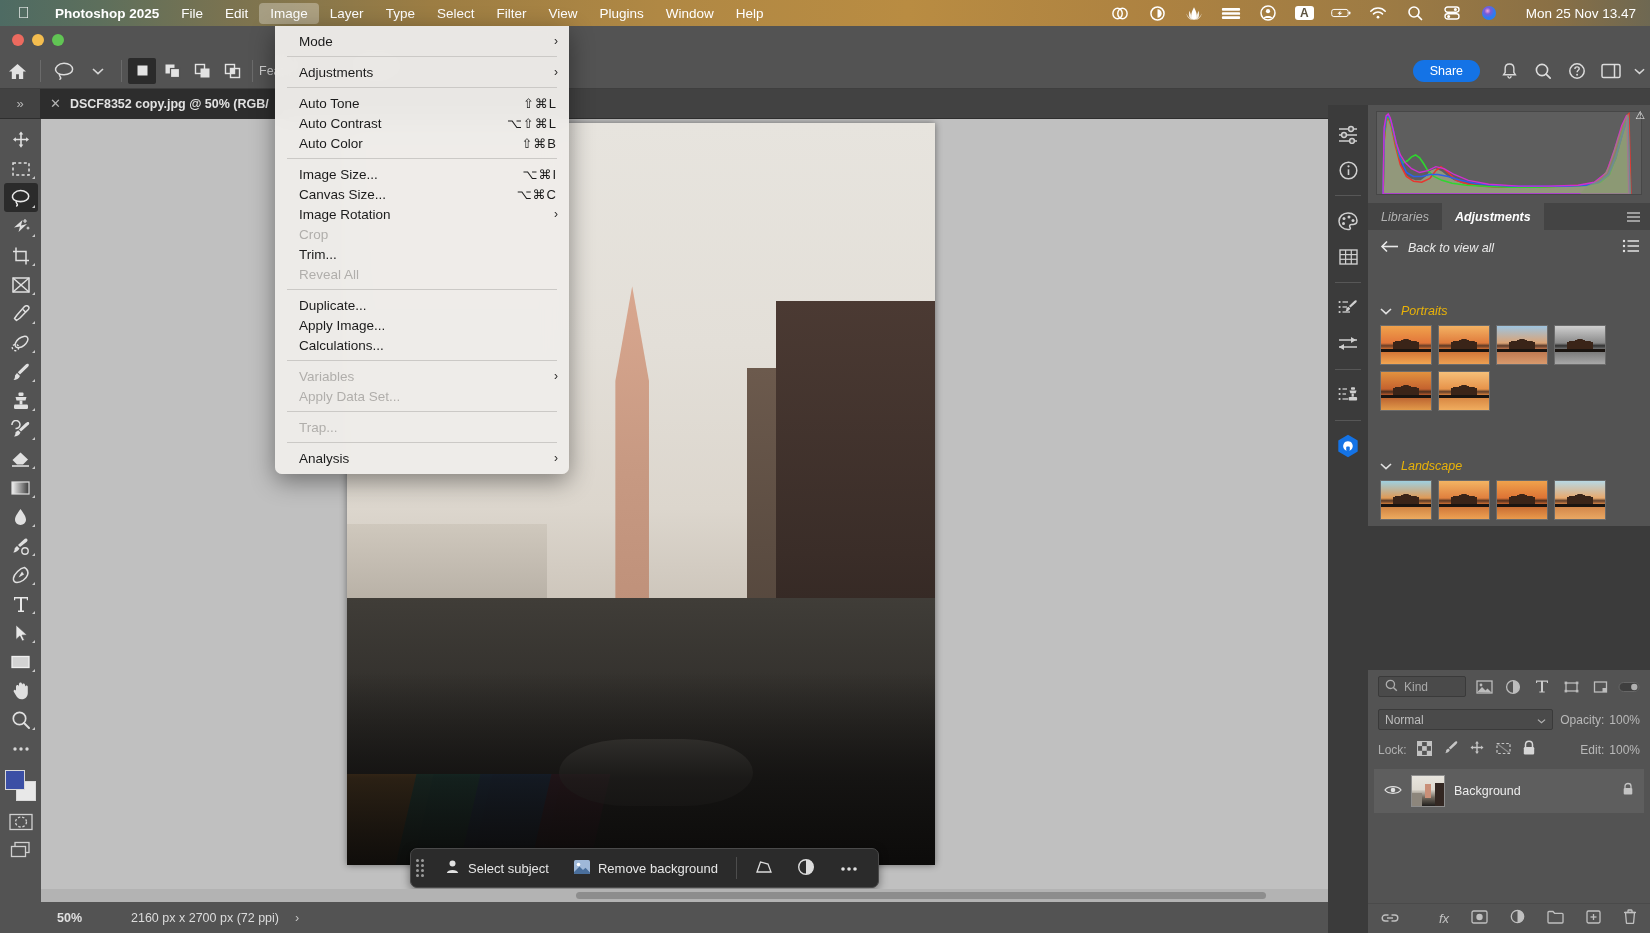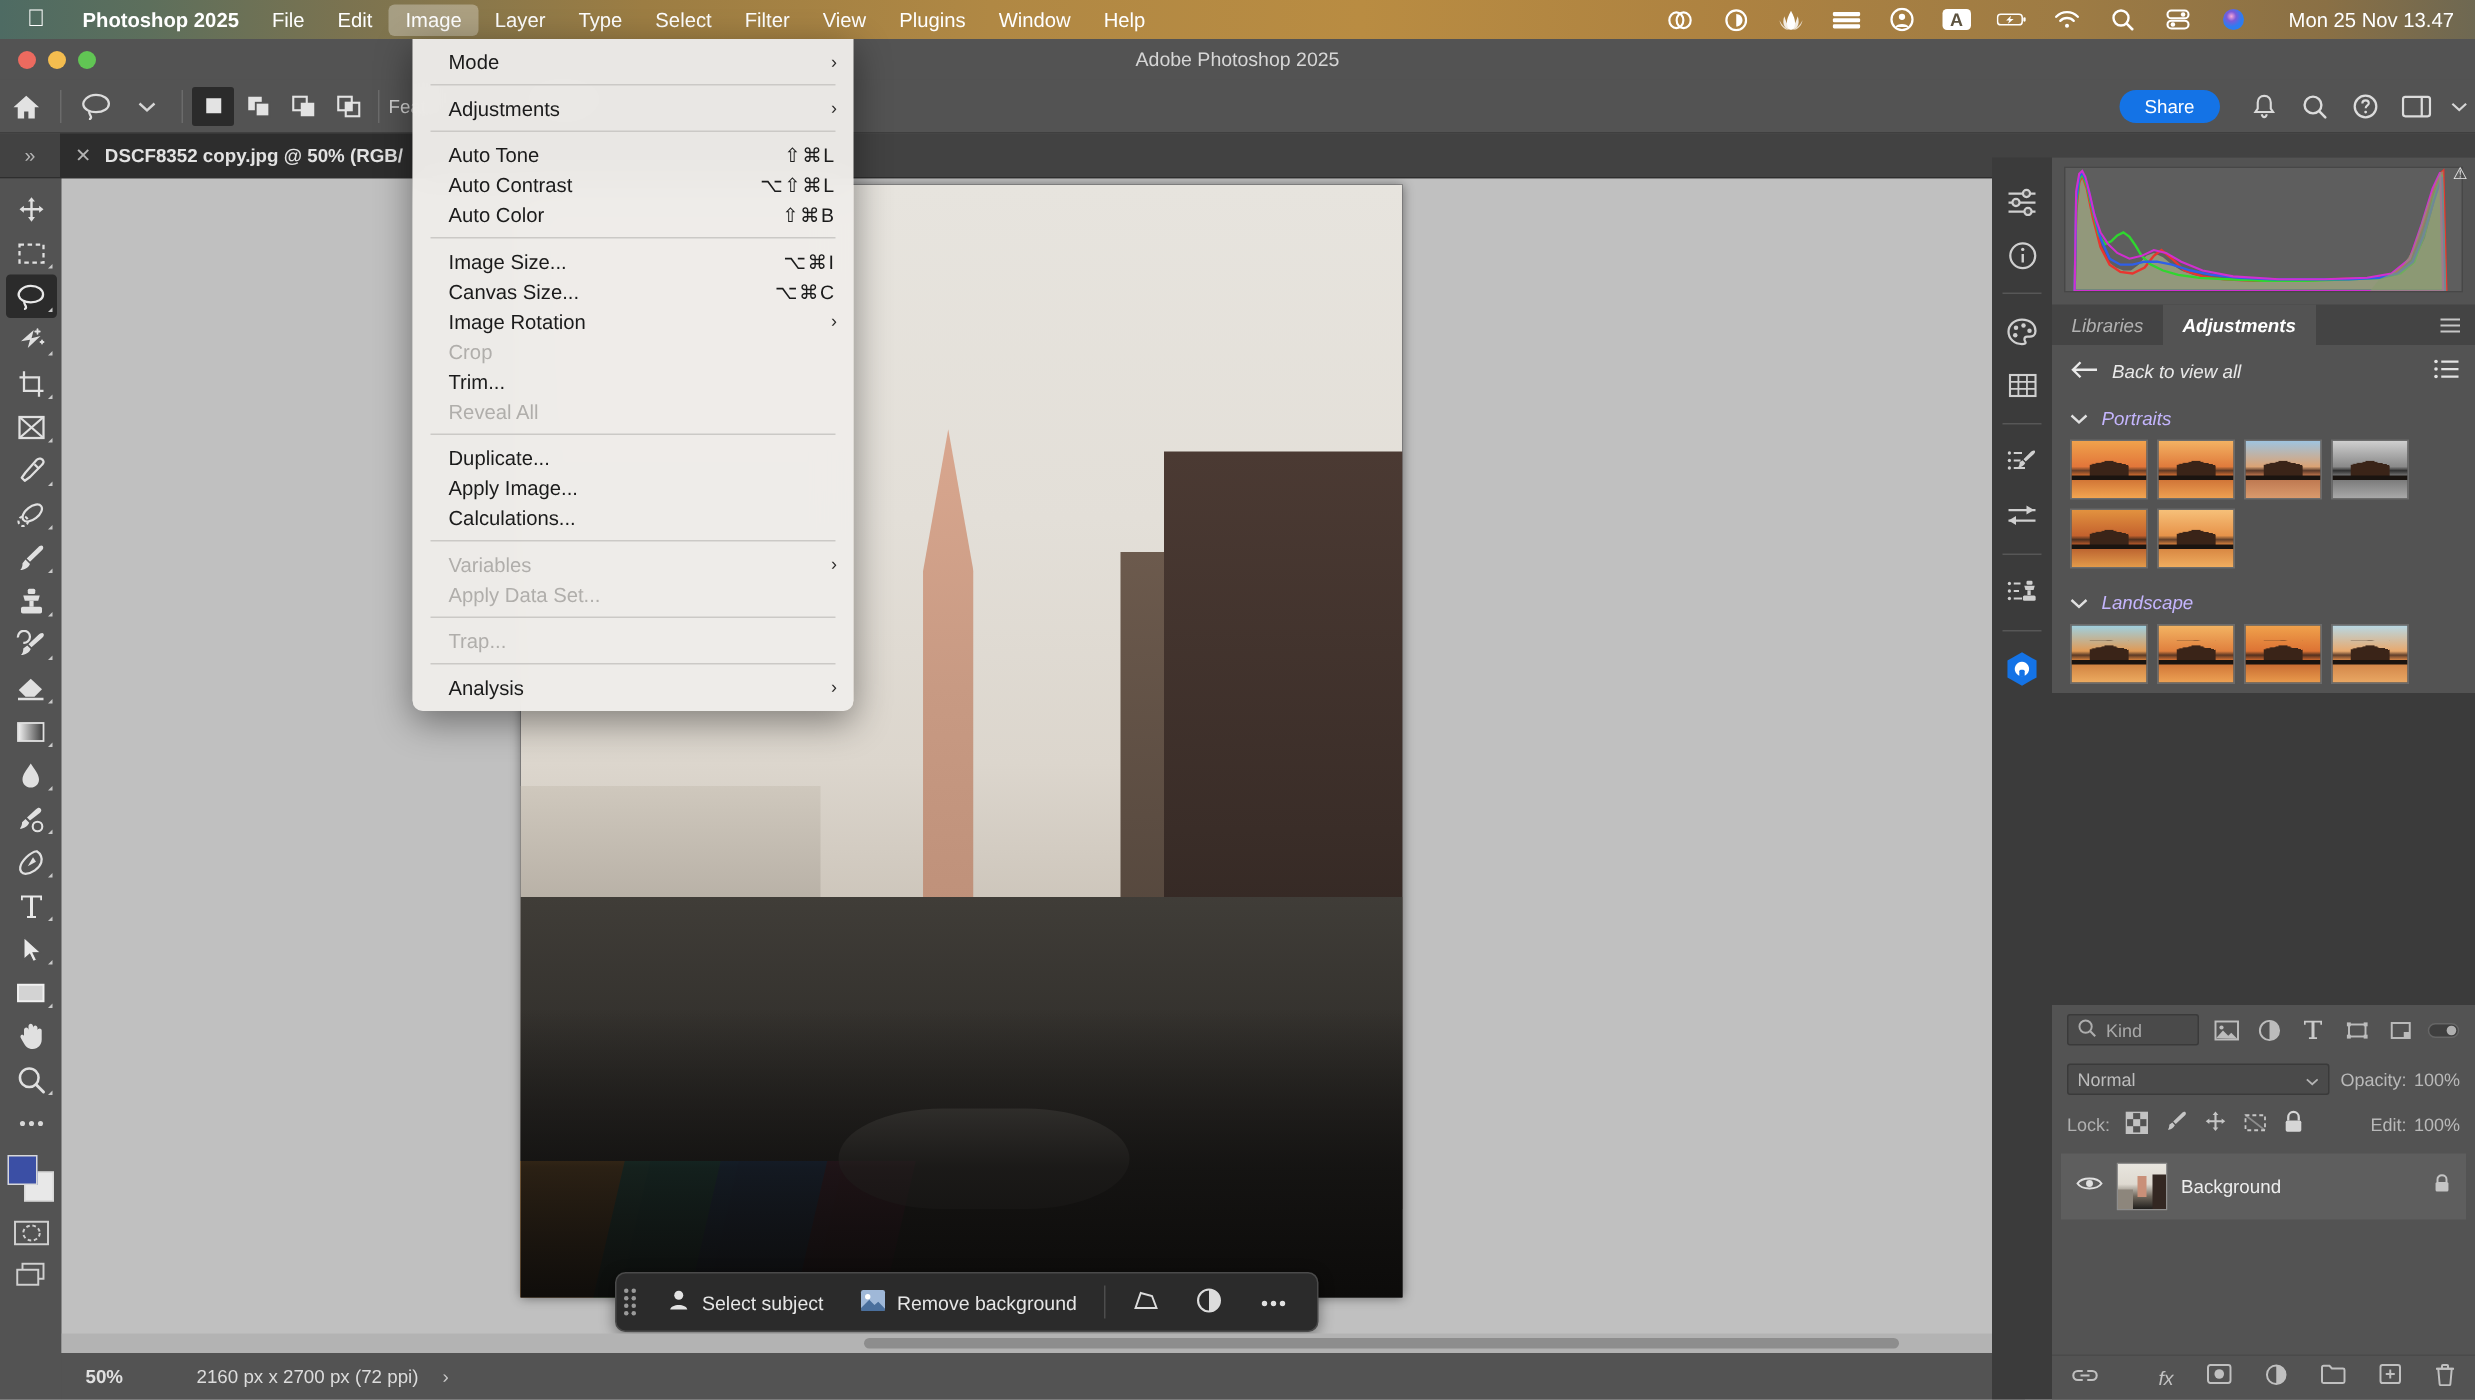--- a/index.html
+++ b/index.html
@@ -162,21 +162,21 @@
   .pmenu{ margin-left:auto; padding:0 9px; display:flex; align-items:center; color:#c6c6c6; font-size:13px;}
 
   .histoWrap{ background:#535353; padding:6px 8px 8px 8px; position:relative;}
   .histo{ position:relative; height:84px; background:#5e5e5e; border:1px solid #474747; overflow:hidden;}
   .warn{ position:absolute; right:5px; top:4px; color:#e9e9e9; font-size:11px;}
 
   .adjPanel{ background:#535353;font-style:italic; }
   .backrow{ display:flex; align-items:center; gap:9px; padding:9px 10px 6px 12px; color:#e9e9e9; font-size:12.5px;}
   .listico{ margin-left:auto; }
   .group{ padding:4px 0 0 0; }
-  .grouphd{ display:flex; align-items:center; gap:9px; padding:6px 12px 5px 12px; color:#c4b5fd; font-size:12.5px;}
+  .grouphd{ display:flex; align-items:center; gap:9px; padding:6px 12px 5px 12px; color:#eab308; font-size:12.5px;margin-top:32px;}
   .thumbs{ display:flex; flex-wrap:wrap; gap:6px; padding:2px 12px 6px 12px;}
   .th{ width:52px; height:40px; border:1px solid #6b6b6b; overflow:hidden; position:relative;}
   .th .sk{ position:absolute; inset:0; }
   .th .tree{ position:absolute; left:24%; top:26%; width:52%; height:40%;
     background:radial-gradient(ellipse at 50% 60%, #3a2418 0 45%, transparent 46%),
                radial-gradient(ellipse at 28% 72%, #3a2418 0 40%, transparent 41%),
                radial-gradient(ellipse at 72% 70%, #3a2418 0 38%, transparent 39%); }
   .th .horiz{ position:absolute; left:0; right:0; top:60%; height:3px; background:#1a1410;}
 
   .layersPanel{ position:absolute; left:0; right:0; bottom:0; top:565px; background:#535353; }
@@ -315,21 +315,20 @@
       <span class="clock">Mon 25 Nov  13.47</span>
     </span>
   </div>
 
   <div class="titlebar">
     <div class="traffic">
       <span class="dot r"></span>
       <span class="dot y"></span>
       <span class="dot g"></span>
     </div>
-    <div class="titletext">Adobe Photoshop 2025</div>
   </div>
 
   <div class="optbar">
     <span class="obtn">
       <svg width="19" height="18" viewBox="0 0 20 19">
           <path d="M10 2 L19 10 h-3 v8 h-4.5 v-5 h-3 v5 H4 v-8 H1 z" fill="#e2e2e2"></path>
         </svg>
     </span>
     <span class="divv"></span>
     <span class="obtn">

